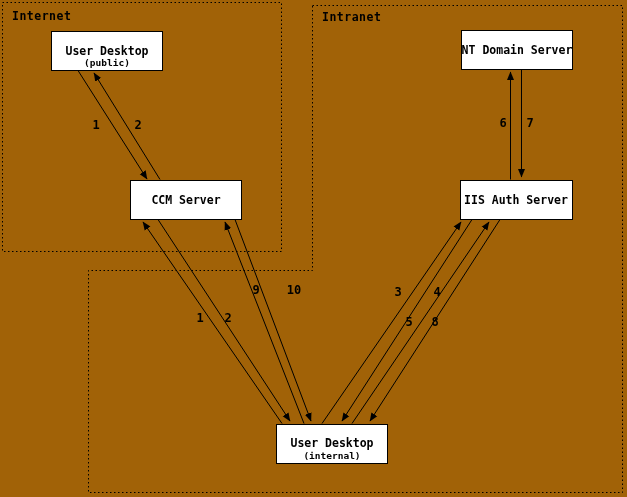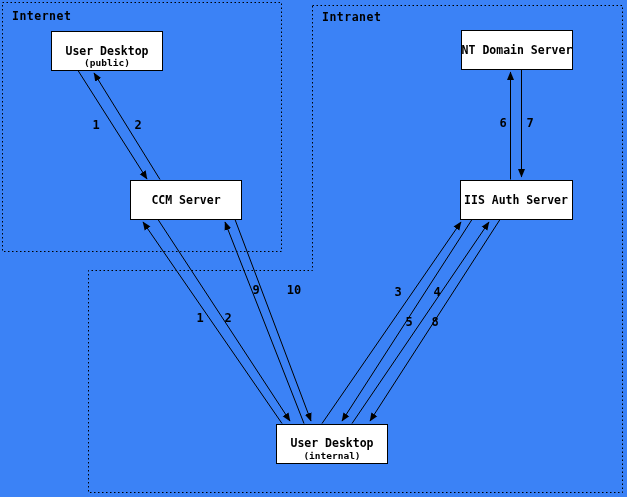--- a/index.html
+++ b/index.html
@@ -4,21 +4,21 @@
 <style>
   html, body {
     margin: 0;
     padding: 0;
     background: #ffffff;
   }
   #canvas {
     position: relative;
     width: 627px;
     height: 497px;
-    background: #3b82f6;
+    background: #a16207;
     overflow: hidden;
   }
   svg text {
     font-family: "DejaVu Sans Mono", "Liberation Mono", monospace;
     font-weight: bold;
     fill: #000000;
   }
   .zone-border {
     fill: none;
     stroke: #000000;

